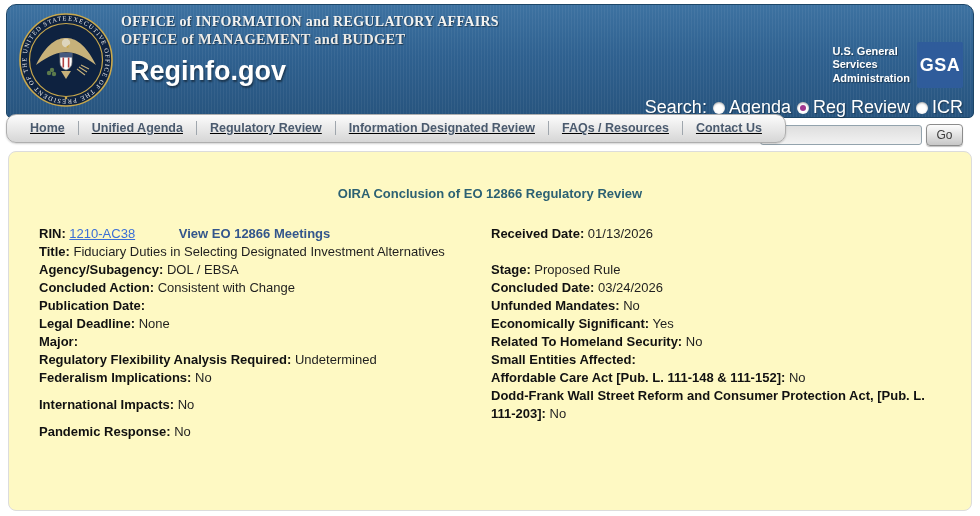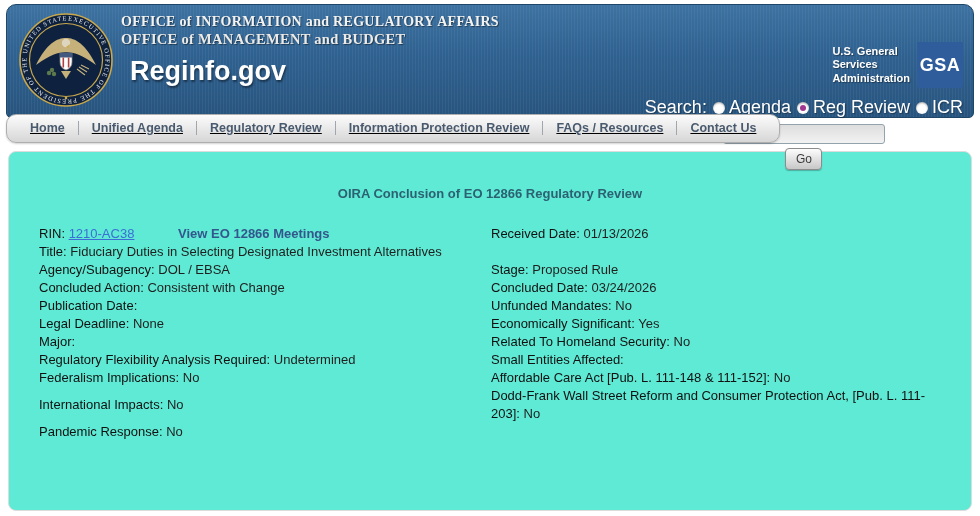--- a/index.html
+++ b/index.html
@@ -52,21 +52,21 @@
   }
   .radio-opt { display:flex; align-items:center; gap:4px; cursor:pointer; }
   .radio {
     width:12px; height:12px; border-radius:50%; background:#fff;
     box-shadow: inset 0 1px 2px rgba(0,0,0,.35); position:relative; flex:0 0 auto;
   }
   .radio.selected::after {
     content:""; position:absolute; left:3px; top:3px; width:6px; height:6px;
     border-radius:50%; background:#a0368f;
   }
-  .search-input-row { margin-top:6px; display:flex; align-items:center; justify-content:flex-end; gap:4px;flex-direction:column; }
+  .search-input-row { margin-top:6px; display:flex; align-items:center; justify-content:flex-end; gap:4px; }
   .search-box { position:relative; }
   .search-box input {
     width:162px; height:20px; border:1px solid #93a3ad; border-radius:3px;
     background:linear-gradient(#dedede,#f2f2f2);
     padding:0 4px 0 21px; font-size:12px; color:#333; outline:none;
   }
   .mag { position:absolute; left:5px; top:4px; }
   .go-btn {
     width:37px; height:22px; border:1px solid #8c8c8c; border-radius:4px;
     background:linear-gradient(#fdfdfd,#c7c7c7);
@@ -88,34 +88,34 @@
   .nav-tab {
     padding:0 13px; font-size:12.5px; font-weight:bold; color:#4a5a6e;
     text-decoration:none; cursor:pointer; white-space:nowrap;
   }
   .nav-sep { width:1px; height:14px; background:#9fa6ad; }
 
   
   .content {
     margin:8px 8px 0;
     height:360px;
-    background:#5eead4;
+    background:#fef9c3;
     border:1px solid #dcdcdc;
     border-radius:8px;
     padding-top:34px;
   }
   .content-title { text-align:center; font-size:13px; font-weight:bold; color:#2c6173; }
   table.details {
     margin:24px 0 0 30px; border-collapse:collapse;
     width:914px; font-size:13px; color:#1f1f1f; table-layout:fixed;
   }
   table.details td { padding:0 10px 0 0; line-height:18px; vertical-align:middle; }
   td.cell-left  { width:452px; }
   td.cell-right { width:462px; }
-  .lbl { font-weight:normal; color:#111; }
+  .lbl { font-weight:bold; color:#111; }
   .rin-link { color:#3b6fd6; text-decoration:underline; cursor:pointer; }
   .meetings-link { color:#33568c; font-weight:bold; margin-left:40px; cursor:pointer; }
 </style>
 </head>
 <body>
 
 
 
 
 <div class="header">
@@ -197,21 +197,21 @@
 </div>
 
 
 <div class="nav">
   <a class="nav-tab">Home</a>
   <span class="nav-sep"></span>
   <a class="nav-tab">Unified Agenda</a>
   <span class="nav-sep"></span>
   <a class="nav-tab">Regulatory Review</a>
   <span class="nav-sep"></span>
-  <a class="nav-tab">Information Protection Review</a>
+  <a class="nav-tab">Information Designated Review</a>
   <span class="nav-sep"></span>
   <a class="nav-tab">FAQs / Resources</a>
   <span class="nav-sep"></span>
   <a class="nav-tab">Contact Us</a>
 </div>
 
 
 <div class="content">
   <div class="content-title">OIRA Conclusion of EO 12866 Regulatory Review</div>
 

